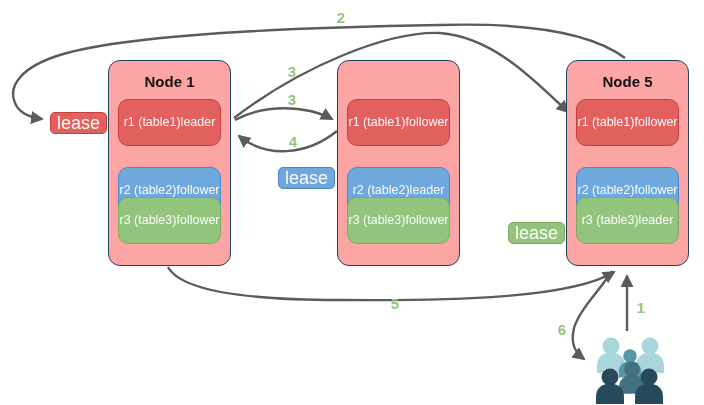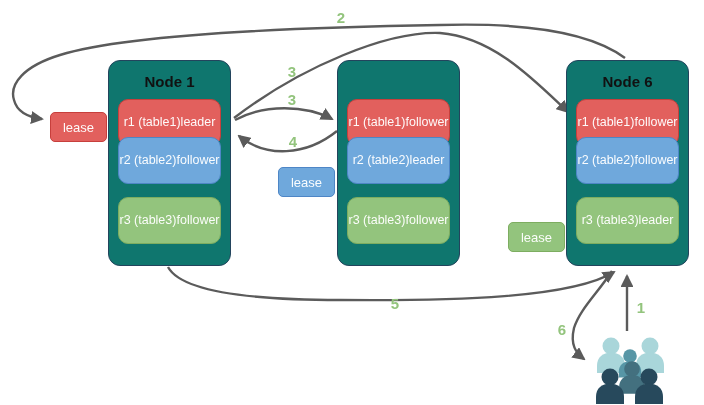--- a/index.html
+++ b/index.html
@@ -3,38 +3,38 @@
 <meta charset="utf-8">
 <style>
   html,body{margin:0;padding:0;background:#ffffff;}
   .stage{
     position:relative;width:704px;height:405px;background:#ffffff;overflow:hidden;
     font-family:"Liberation Sans", sans-serif;
   }
   svg.overlay{position:absolute;left:0;top:0;width:704px;height:405px;pointer-events:none;}
   .node{
     position:absolute;width:123px;height:206px;box-sizing:border-box;
-    background:#0f766e;border:1.5px solid #23445d;border-radius:12px;top:60px;
+    background:#fca5a5;border:1.5px solid #23445d;border-radius:12px;top:60px;
   }
   .node1{left:108px}.node2{left:337px}.node3{left:566px}
   .node-title{
     text-align:center;font-weight:bold;font-size:15px;color:#111111;margin-top:12px;
   }
   .replica{
     position:absolute;left:9px;width:103px;height:47px;box-sizing:border-box;
     border-radius:10px;color:rgba(255,255,255,0.96);font-size:12.5px;line-height:1.3;
     display:flex;flex-direction:row;align-items:center;justify-content:center;text-align:center;
   }
-  .pos-r1{top:38px}.pos-r2{top:76px}.pos-r3{top:136px}
+  .pos-r1{top:38px}.pos-r2{top:106px}.pos-r3{top:136px}
   .c-red{background:#e2605d;border:1.5px solid #c73f3c;}
   .c-blue{background:#6fa8dc;border:1.5px solid #4e86c6;}
   .c-green{background:#93c47d;border:1.5px solid #7dad60;}
   .lease{
-    position:absolute;width:57px;height:30px;box-sizing:border-box;border-radius:5px;
-    color:rgba(255,255,255,0.96);font-size:13px;display:flex;align-items:center;justify-content:center;
+    position:absolute;width:57px;height:22px;box-sizing:border-box;border-radius:5px;
+    color:rgba(255,255,255,0.96);font-size:18px;display:flex;align-items:center;justify-content:center;
   }
   .lease-red{left:50px;top:112px;}
   .lease-blue{left:278px;top:167px;}
   .lease-green{left:508px;top:222px;}
   .step{
     position:absolute;color:#93c47d;font-weight:bold;font-size:15px;
     transform:translate(-50%,-50%);
   }
   .step-2{left:341px;top:17px}
   .step-3a{left:292px;top:71px}
@@ -106,21 +106,21 @@
       <span>r2 (table2)</span>
       <span>leader</span>
     </div>
     <div class="replica pos-r3 c-green">
       <span>r3 (table3)</span>
       <span>follower</span>
     </div>
   </div>
 
   <div class="node node3">
-    <div class="node-title">Node 6</div>
+    <div class="node-title">Node 5</div>
     <div class="replica pos-r1 c-red">
       <span>r1 (table1)</span>
       <span>follower</span>
     </div>
     <div class="replica pos-r2 c-blue">
       <span>r2 (table2)</span>
       <span>follower</span>
     </div>
     <div class="replica pos-r3 c-green">
       <span>r3 (table3)</span>

